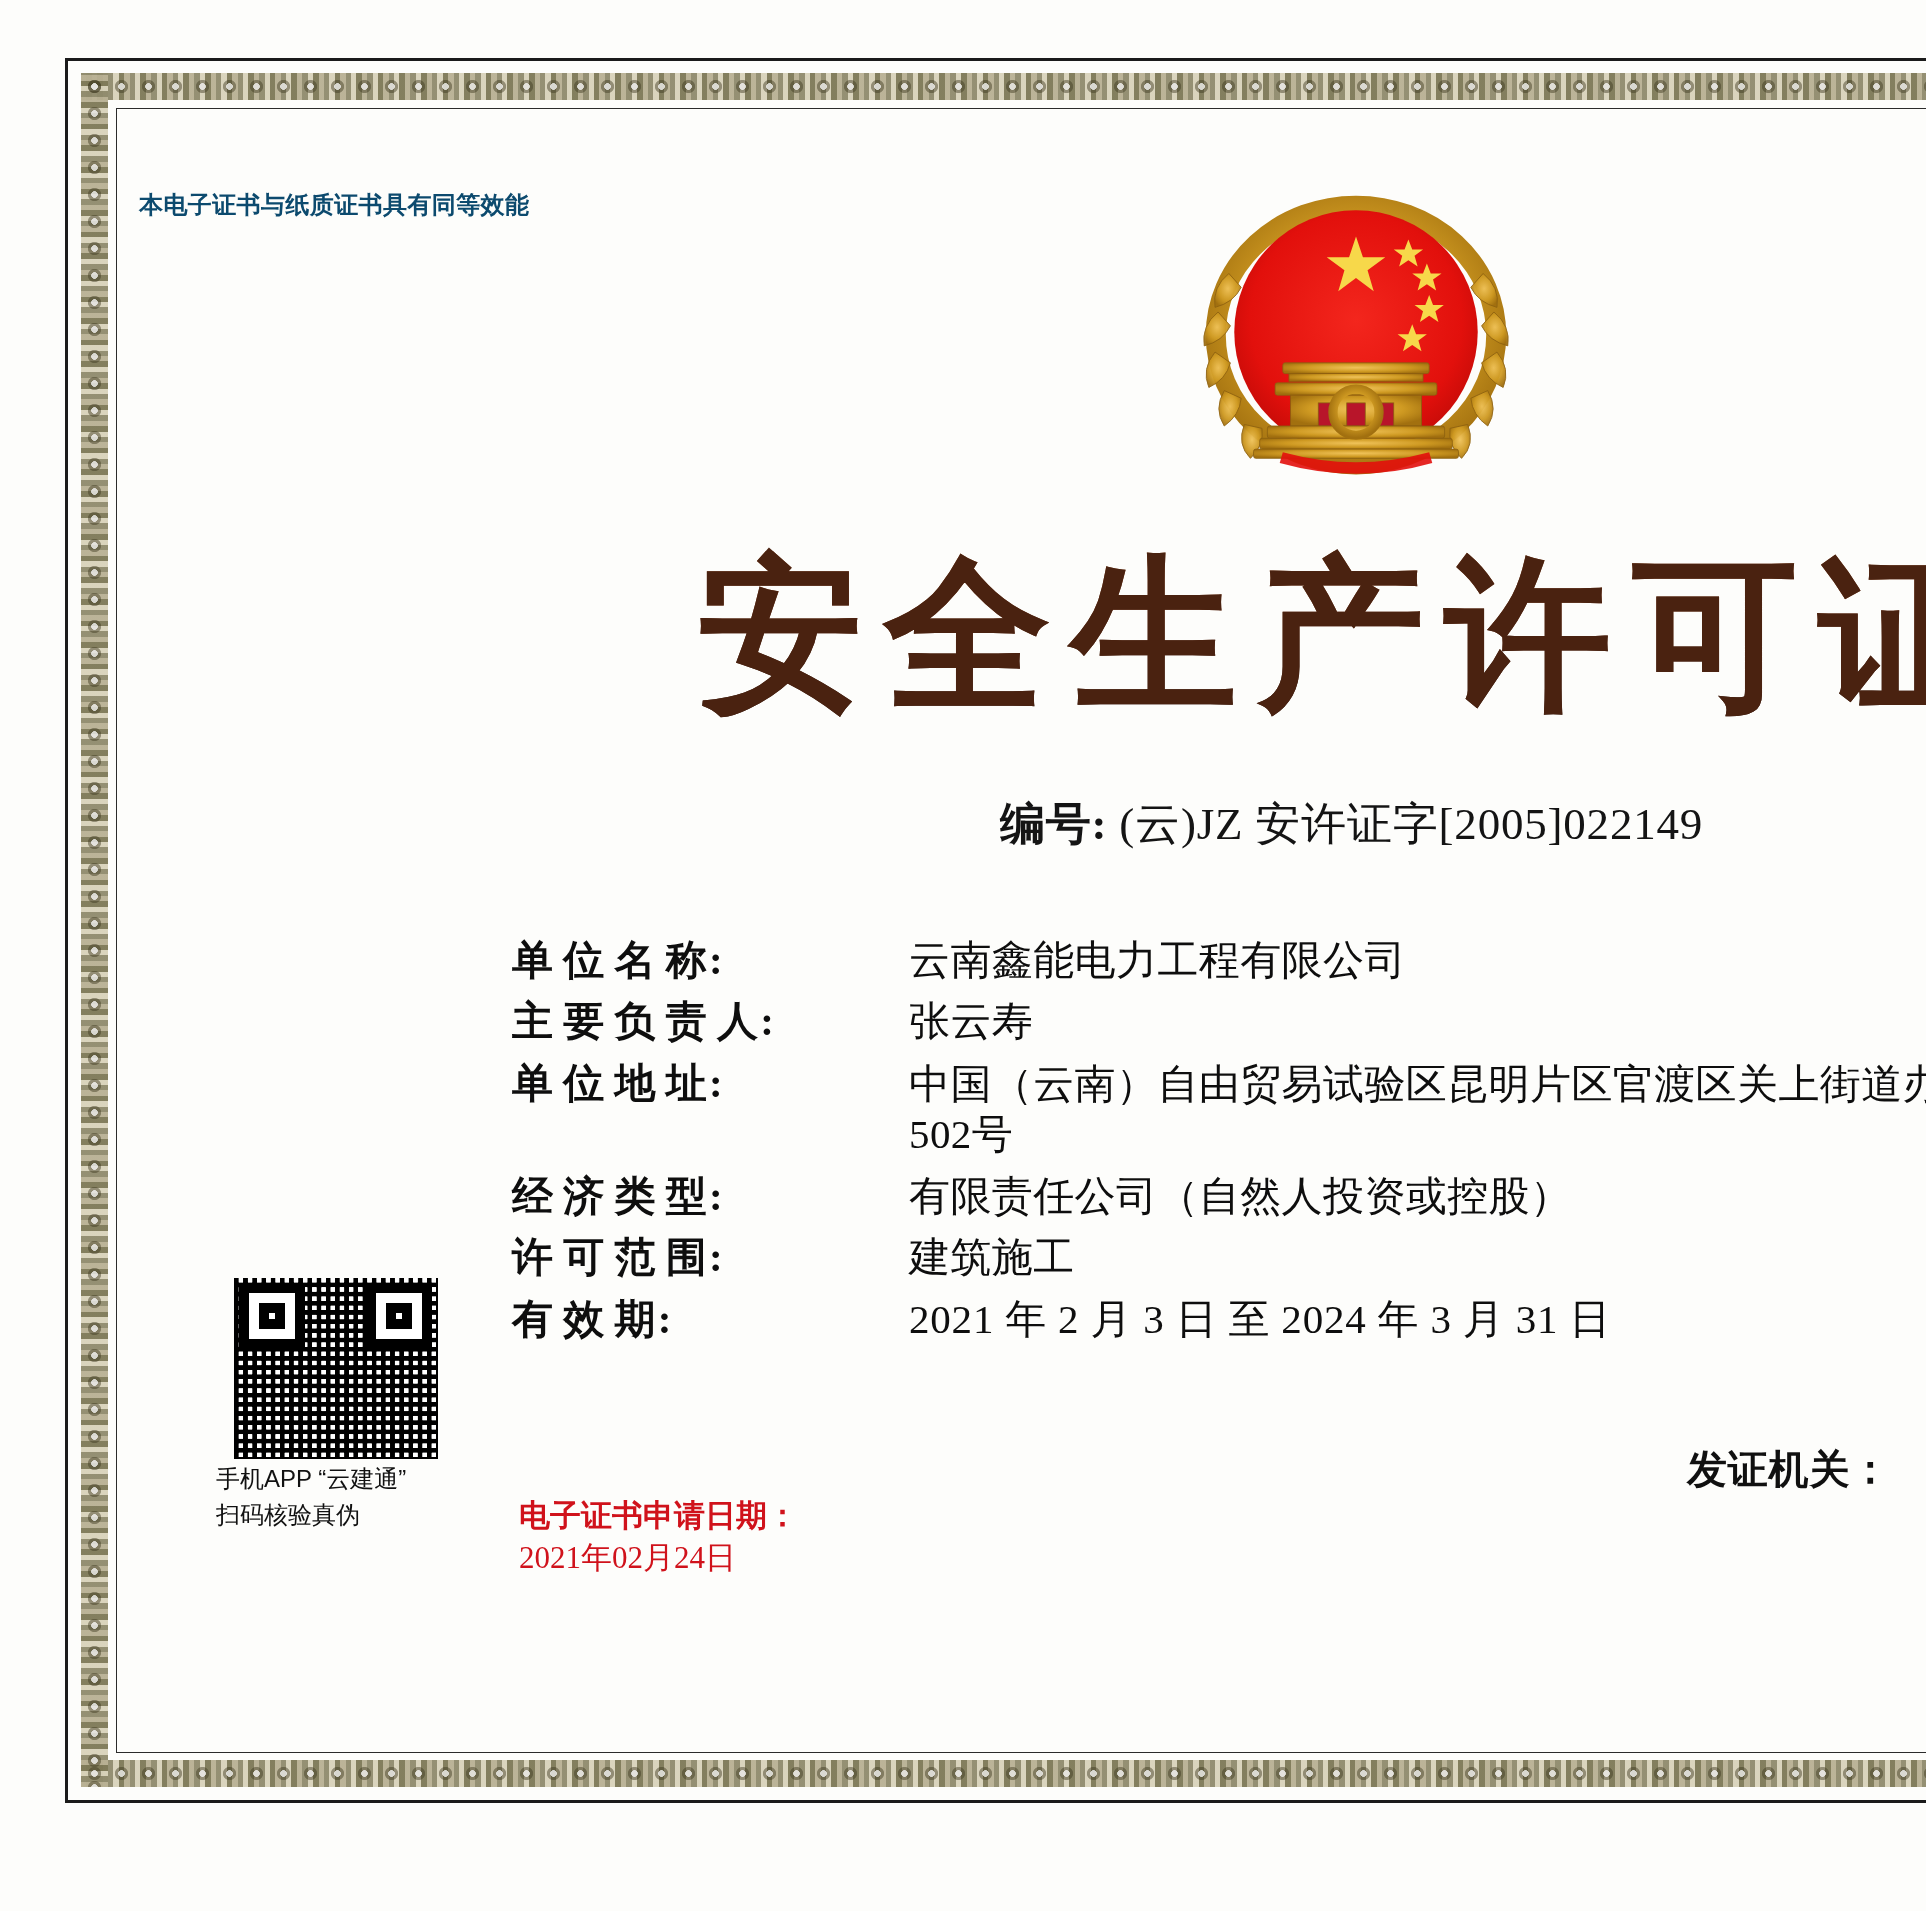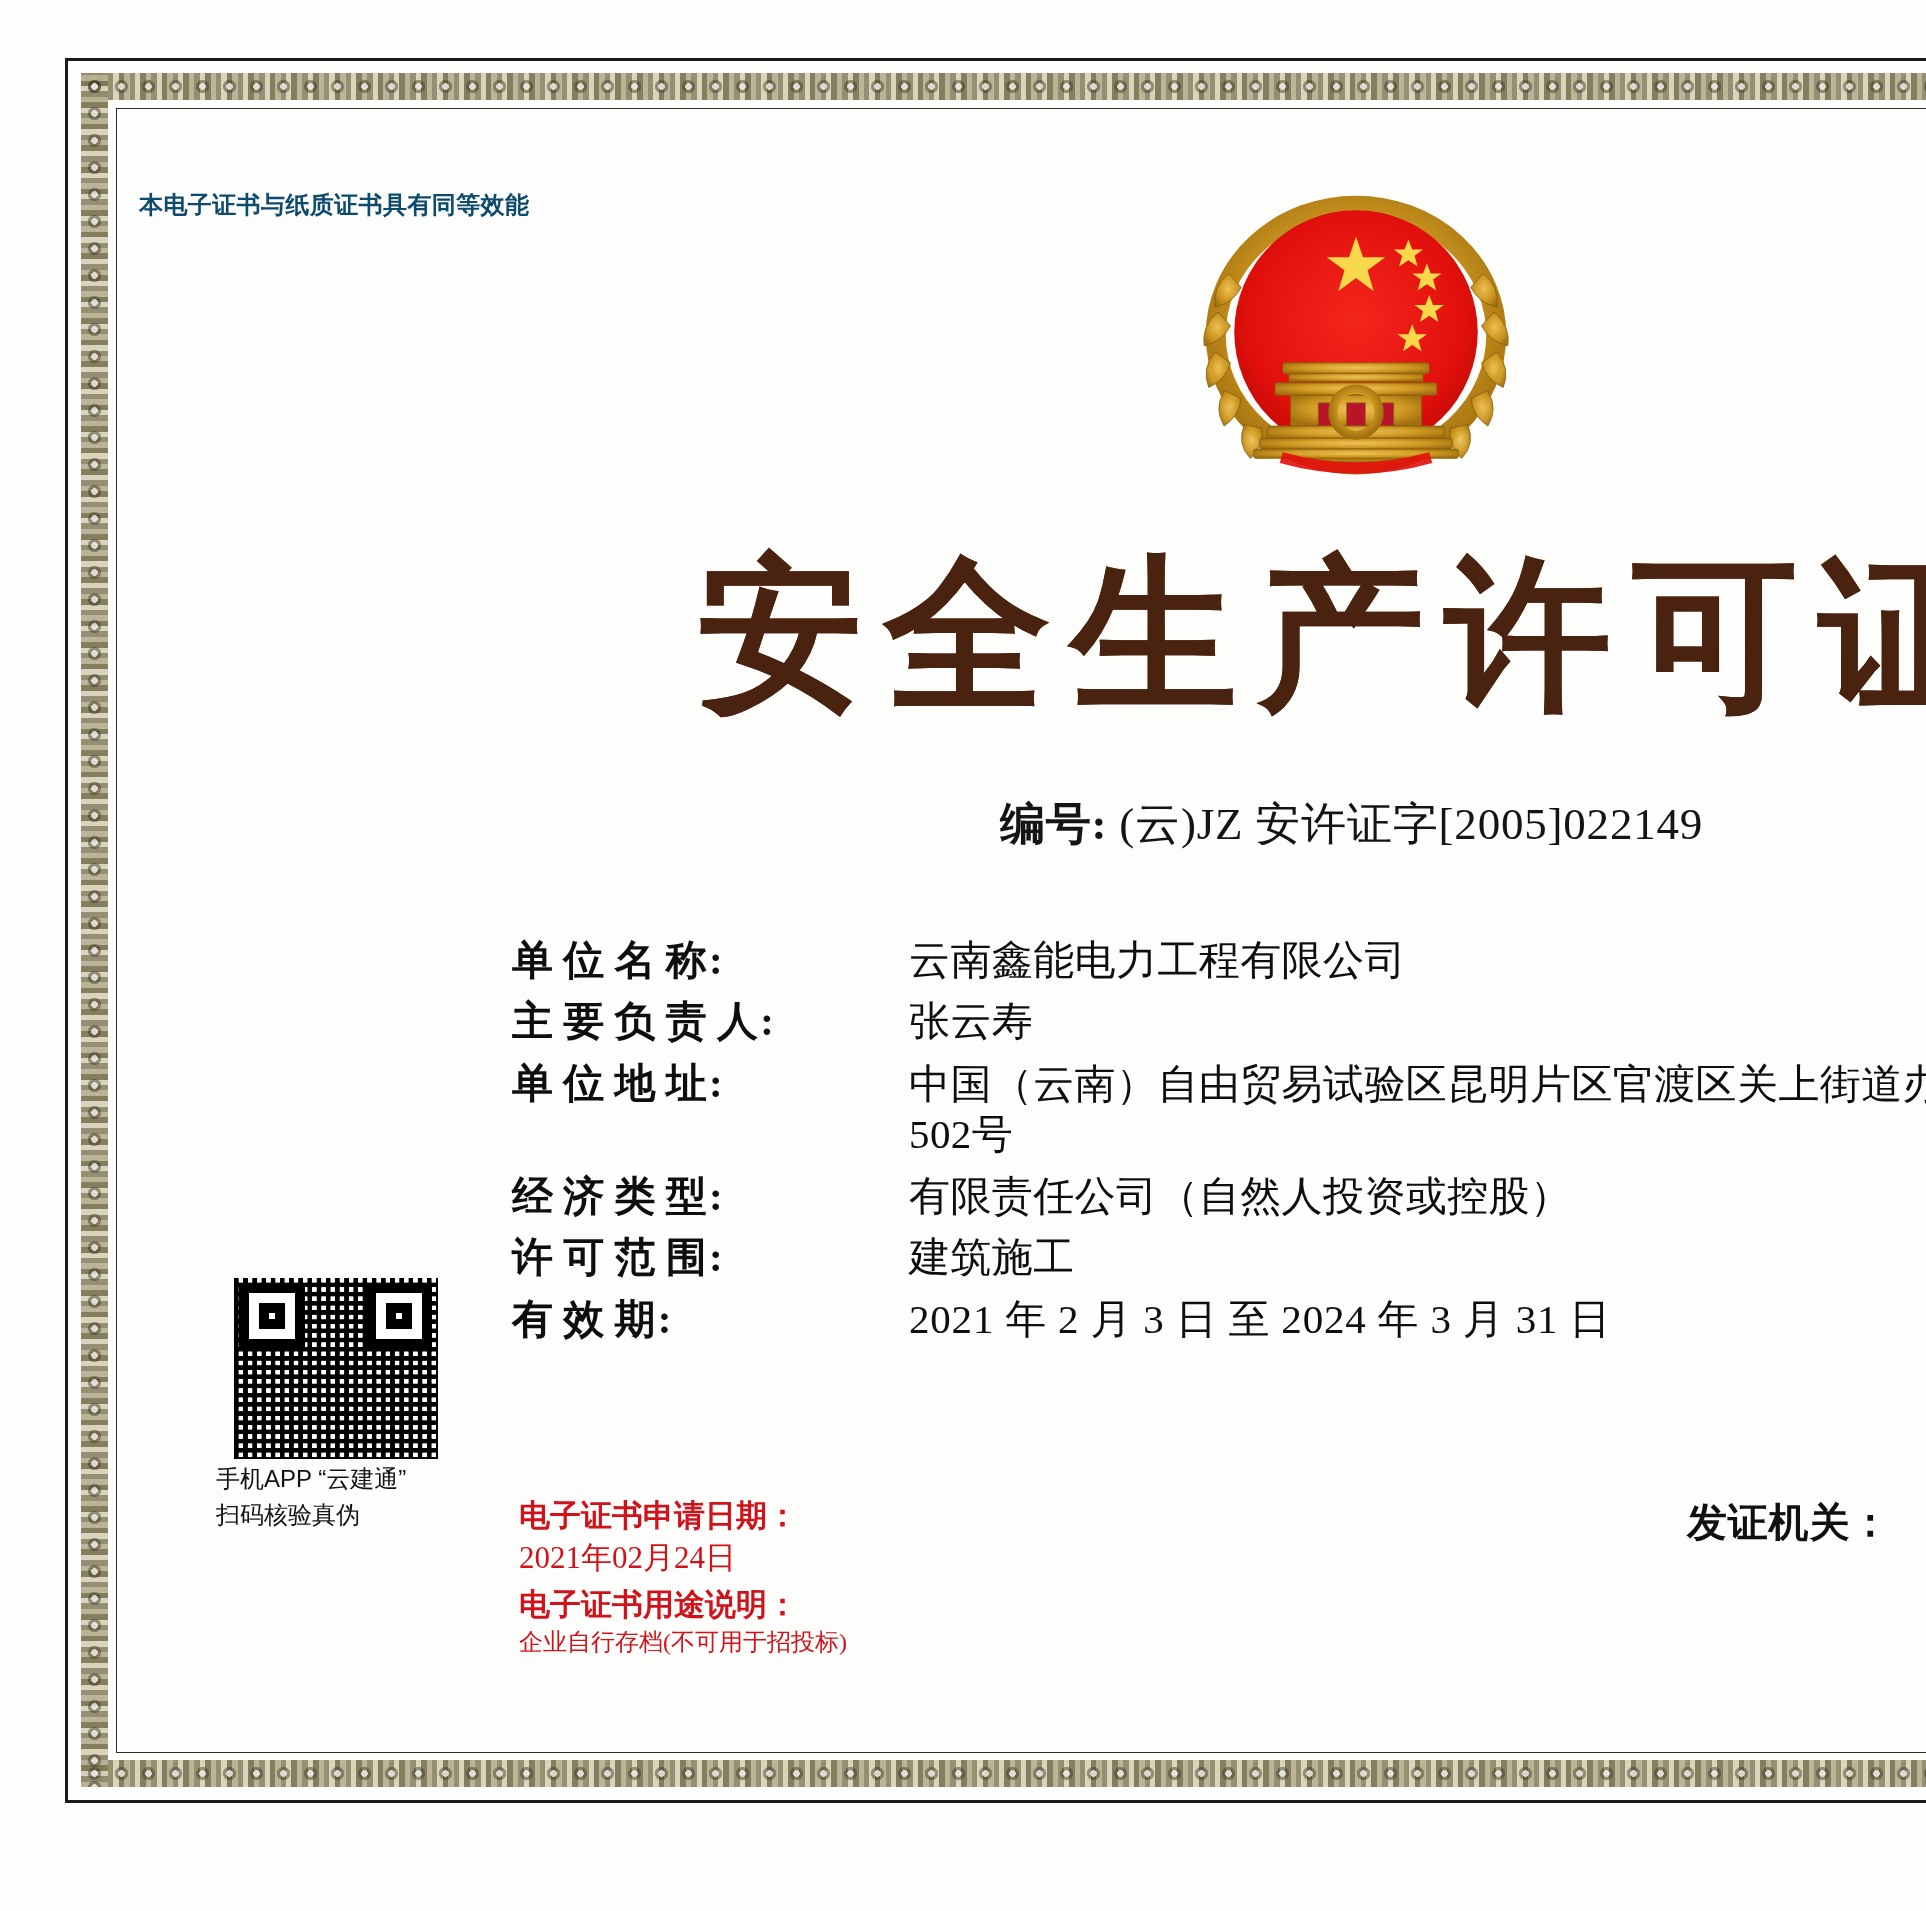--- a/index.html
+++ b/index.html
@@ -232,21 +232,21 @@
     font-size: 24px;
     color: #111;
     line-height: 1.25;
     font-family: "Liberation Sans", sans-serif;
   }
 
   
   .issuer {
     position: absolute;
     left: 1687px;
-    top: 1495px;
+    top: 1442px;
     font-size: 40px;
     font-weight: bold;
     color: #101010;
     letter-spacing: 0.8px;
   }
   .seal {
     position: absolute;
     left: 1922px;
     top: 1317px;
     width: 408px;
@@ -396,24 +396,20 @@
       <div class="field-value">2021 年 2 月 3 日 至  2024 年 3 月 31 日</div>
     </div>
 
   </div>
 
   <div class="e-notes">
     <div class="e-row">
       <span class="e-label">电子证书申请日期：</span>
       <span class="e-value">2021年02月24日</span>
     </div>
-    <div class="e-row">
-      <span class="e-label">电子证书用途说明：</span>
-      <span class="e-value small">企业自行存档(不可用于招投标)</span>
-    </div>
   </div>
 
   <div class="qr-block">
     <div class="qr-img"></div>
     <div class="qr-caption">手机APP “云建通”</div>
     <div class="qr-caption" style="margin-top:6px;">扫码核验真伪</div>
   </div>
 
   <div class="issuer">发证机关：</div>
 

